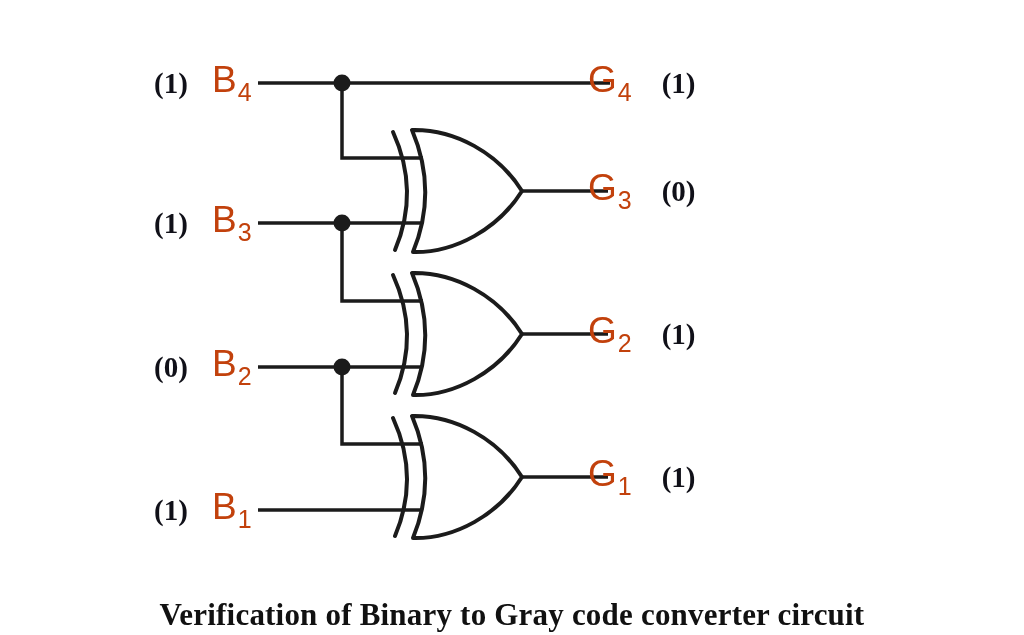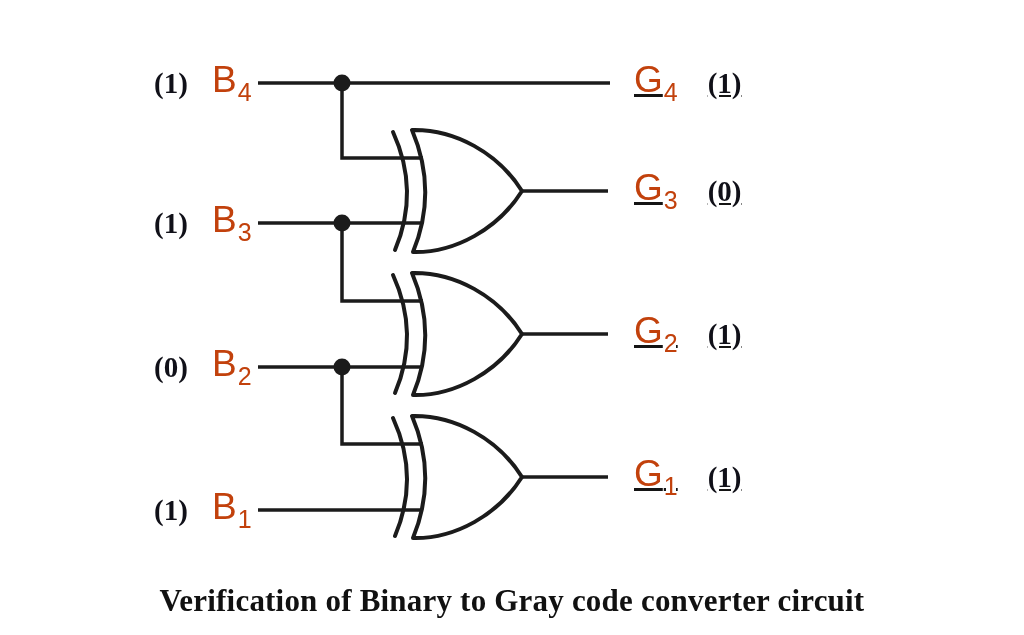--- a/index.html
+++ b/index.html
@@ -35,26 +35,26 @@
     color:#c2410c;
   }
   .label .sig sub{
     font-size:25px;
     vertical-align:-9px;
     margin-left:1px;
   }
   .input-label{left:154px;}
   .input-label .val{display:inline-block;width:46px;}
   .input-label .sig{margin-left:12px;}
-  .output-label{left:634px;text-decoration:underline;}
+  .output-label{left:588px;}
   .output-label .val{margin-left:30px;}
 
   .caption{
     position:absolute;
-    left:0;right:0;top:583px;
+    left:0;right:0;top:597px;
     text-align:center;
     font-family:"Liberation Serif",serif;
     font-weight:bold;
     font-size:31px;
     color:#111111;
     letter-spacing:0.2px;
   }
 </style>
 </head>
 <body>

